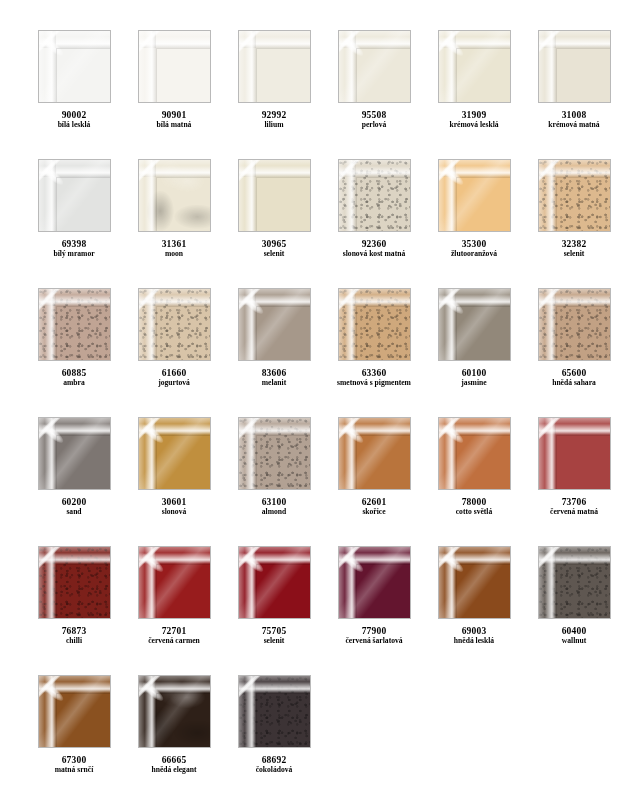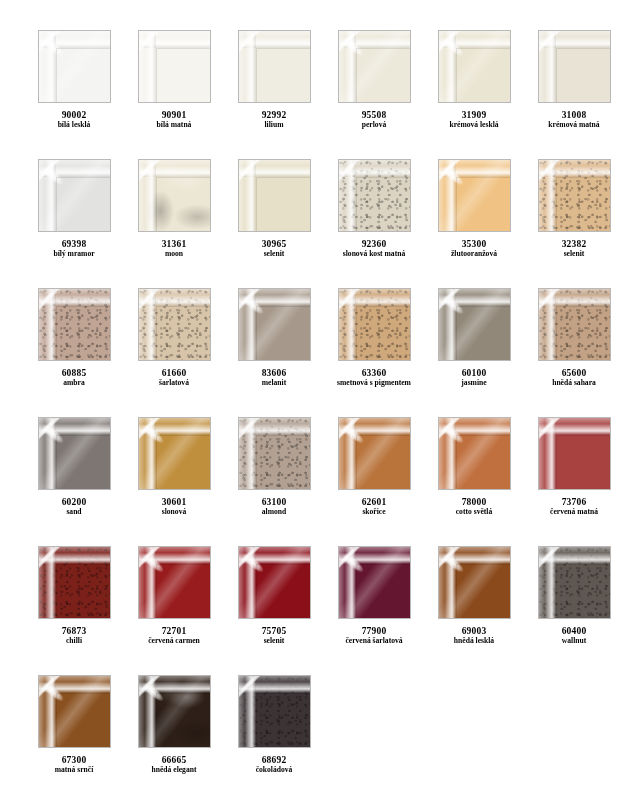--- a/index.html
+++ b/index.html
@@ -398,21 +398,21 @@
         <div class="mottle"></div>
         <div class="sheen"></div>
         <div class="bevel-top"></div>
         <div class="bevel-left"></div>
         <div class="mitre"></div>
         <div class="glint"></div>
         <div class="inner-edge"></div>
       </div>
       <div class="caption">
         <div class="code">61660</div>
-        <div class="name">šarlatová</div>
+        <div class="name">jogurtová</div>
       </div>
     </div>
     <div class="swatch-cell">
       <div class="tile">
         <div class="face" style="background: rgb(166, 152, 138);"></div>
         <div class="grain"></div>
         <div class="mottle"></div>
         <div class="sheen" style="opacity: 1;"></div>
         <div class="bevel-top"></div>
         <div class="bevel-left"></div>

